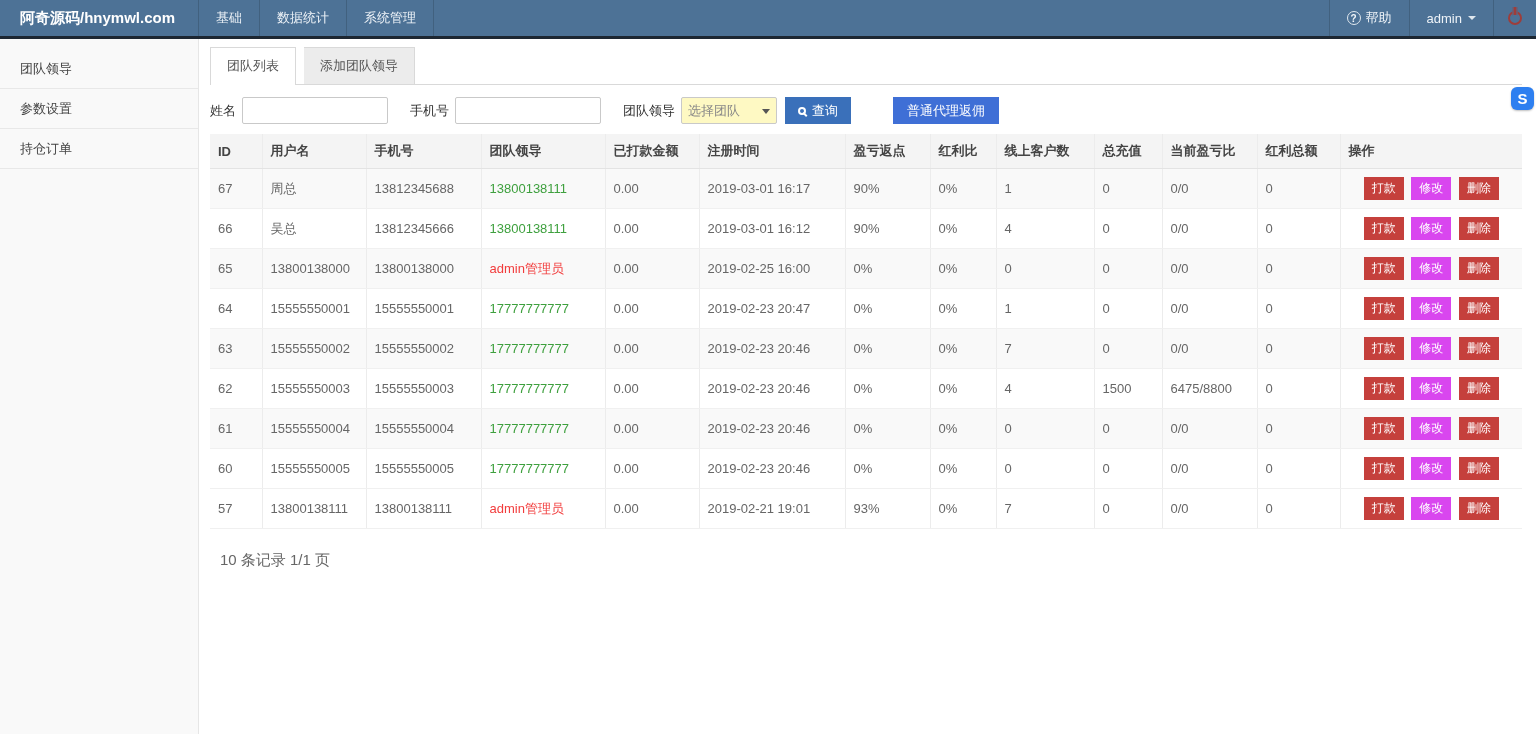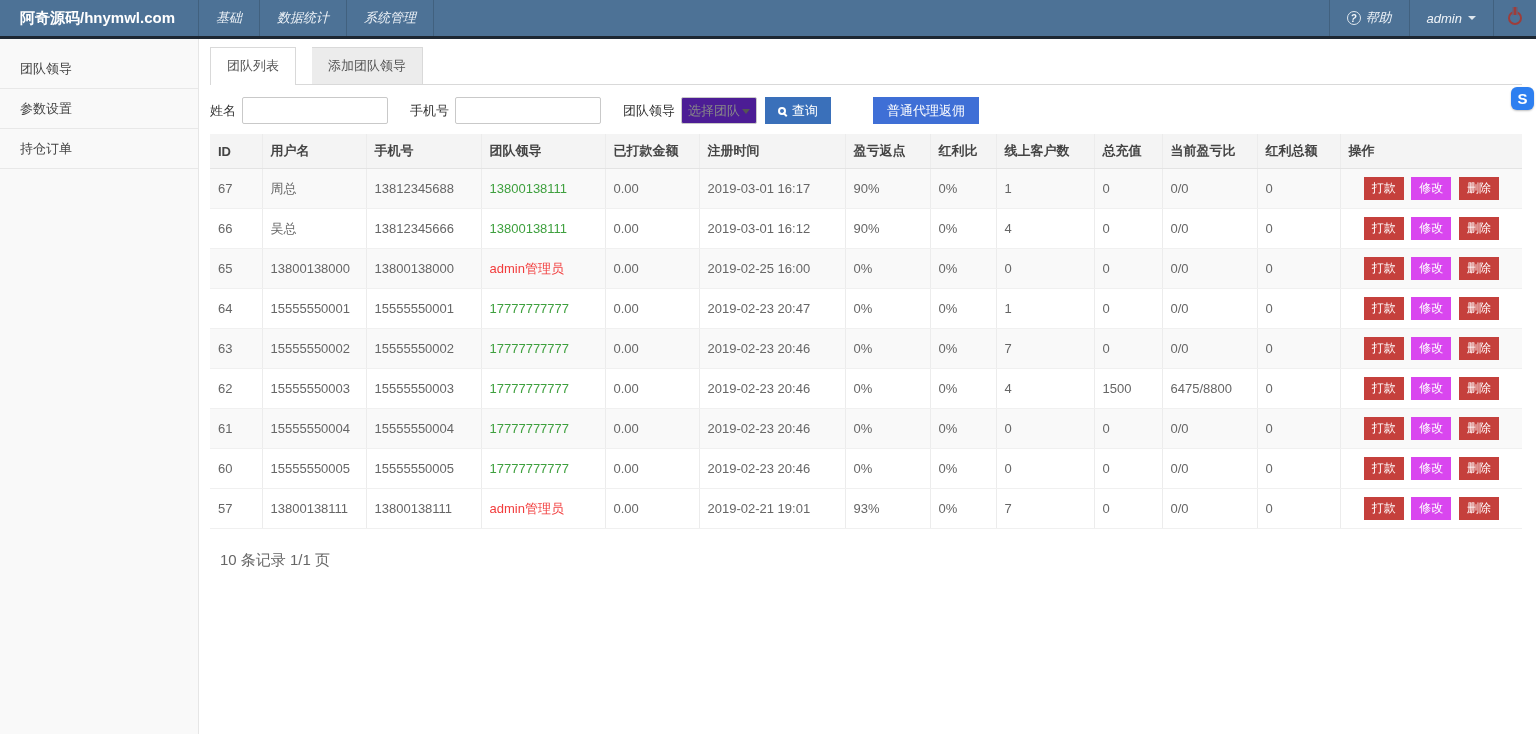--- a/index.html
+++ b/index.html
@@ -2,21 +2,21 @@
 <html><head>
 <meta charset="utf-8">
 <style>
   * { margin:0; padding:0; box-sizing:border-box; }
   html,body { width:1536px; height:737px; font-family:"Liberation Sans","DejaVu Sans",sans-serif; background:#fff; overflow:hidden; }
 
   
   .navbar { height:39px; background:#4d7296; border-bottom:3px solid #1d2732; display:flex; align-items:stretch; color:#edf2f7; }
   .brand { width:199px; display:flex; align-items:center; padding-left:20px; font-size:15px; font-weight:bold; color:#fff; border-right:1px solid rgba(0,0,0,0.15); }
   .nav-menu { display:flex; align-items:stretch; }
-  .nav-item { display:flex; align-items:center; padding:16px 17px; font-size:13px; color:#eef3f8; border-right:1px solid rgba(0,0,0,0.15); cursor:pointer;font-style:italic; }
+  .nav-item { display:flex; align-items:center; padding:16px 17px; font-size:13px; color:#eef3f8; border-right:1px solid rgba(0,0,0,0.15); cursor:pointer; }
   .nav-spacer { flex:1; }
   .nav-right { display:flex; align-items:stretch; }
   .nav-right .nav-item { border-left:1px solid rgba(0,0,0,0.15); border-right:none; }
   .help-circle { display:inline-flex; align-items:center; justify-content:center; width:14px; height:14px; border:1px solid #dfe7ee; border-radius:50%; font-size:10px; font-weight:bold; margin-right:5px; color:#f2f6fa; }
   .caret-down { display:inline-block; margin-left:6px; width:0; height:0; border-left:4px solid transparent; border-right:4px solid transparent; border-top:4px solid #dfe7ee; }
   .power-btn { width:43px; display:flex; align-items:center; justify-content:center; border-left:1px solid rgba(0,0,0,0.15); cursor:pointer; }
   .power-icon { position:relative; width:14px; height:14px; border:2px solid #9e3d3a; border-radius:50%; display:inline-block; }
   .power-icon::before { content:''; position:absolute; top:-6px; left:50%; transform:translateX(-50%); width:3px; height:8px; background:#9e3d3a; border:1px solid #4d7296; border-top:none; }
 
   
@@ -26,27 +26,27 @@
   .main { flex:1; padding:6px 14px 0 11px; background:#fff; position:relative; }
 
   
   .corner-badge { position:absolute; top:48px; right:2px; width:23px; height:23px; background:#2d7ff0; border-radius:6px; color:#fff; font-weight:bold; font-size:15px; display:flex; align-items:center; justify-content:center; box-shadow:0 1px 2px rgba(0,0,0,0.25); }
 
   
   .tabbar { display:flex; border-bottom:1px solid #d9d9d9; margin-top:2px; }
   .tab { padding:9px 16px; font-size:13px; color:#555; border:1px solid #d9d9d9; border-bottom:none; background:#ececec; cursor:pointer; }
   .tab.active { background:#fff; position:relative; }
   .tab.active::after { content:''; position:absolute; left:0; right:0; bottom:-1px; height:1px; background:#fff; }
-  .tab + .tab { margin-left:16px; border-left:none; }
+  .tab + .tab { margin-left:8px; border-left:none; }
 
   
   .filters { display:flex; align-items:center; margin-top:12px; height:27px; }
   .f-label { font-size:13px; font-weight:normal; color:#333; margin-right:6px; white-space:nowrap; }
   .f-input { width:146px; height:27px; border:1px solid #c9c9c9; border-radius:2px; padding:0 6px; font-size:13px; color:#333; margin-right:22px; }
-  .f-select { position:relative; width:76px; height:27px; border:1px solid #c9c9c9; border-radius:2px; background:#4c1d95; display:flex; align-items:center; padding:0 6px; font-size:13px; color:#888; margin-right:8px; cursor:pointer; }
+  .f-select { position:relative; width:96px; height:27px; border:1px solid #c9c9c9; border-radius:2px; background:#fef9c3; display:flex; align-items:center; padding:0 6px; font-size:13px; color:#888; margin-right:8px; cursor:pointer; }
   .f-select .sel-caret { position:absolute; right:6px; top:11px; width:0; height:0; border-left:4px solid transparent; border-right:4px solid transparent; border-top:5px solid #555; }
   .btn { display:inline-flex; align-items:center; justify-content:center; height:27px; border:none; border-radius:0; color:#fff; font-size:13px; cursor:pointer; font-family:inherit; }
   .btn-search { background:#3a70ba; padding:0 13px; }
   .btn-rebate { background:#3f6fd6; padding:0 14px; margin-left:42px; }
   .mag-icon { position:relative; width:8px; height:8px; border:2px solid #fff; border-radius:50%; margin-right:6px; display:inline-block; }
   .mag-icon::after { content:''; position:absolute; width:2px; height:5px; background:#fff; bottom:-4px; right:-2px; transform:rotate(-45deg); }
 
   
   table { width:100%; border-collapse:collapse; table-layout:fixed; margin-top:10px; font-size:13px; }
   thead th { background:#f4f4f4; color:#444; font-weight:bold; text-align:left; padding:8px 8px; border-bottom:1px solid #e3e3e3; }

